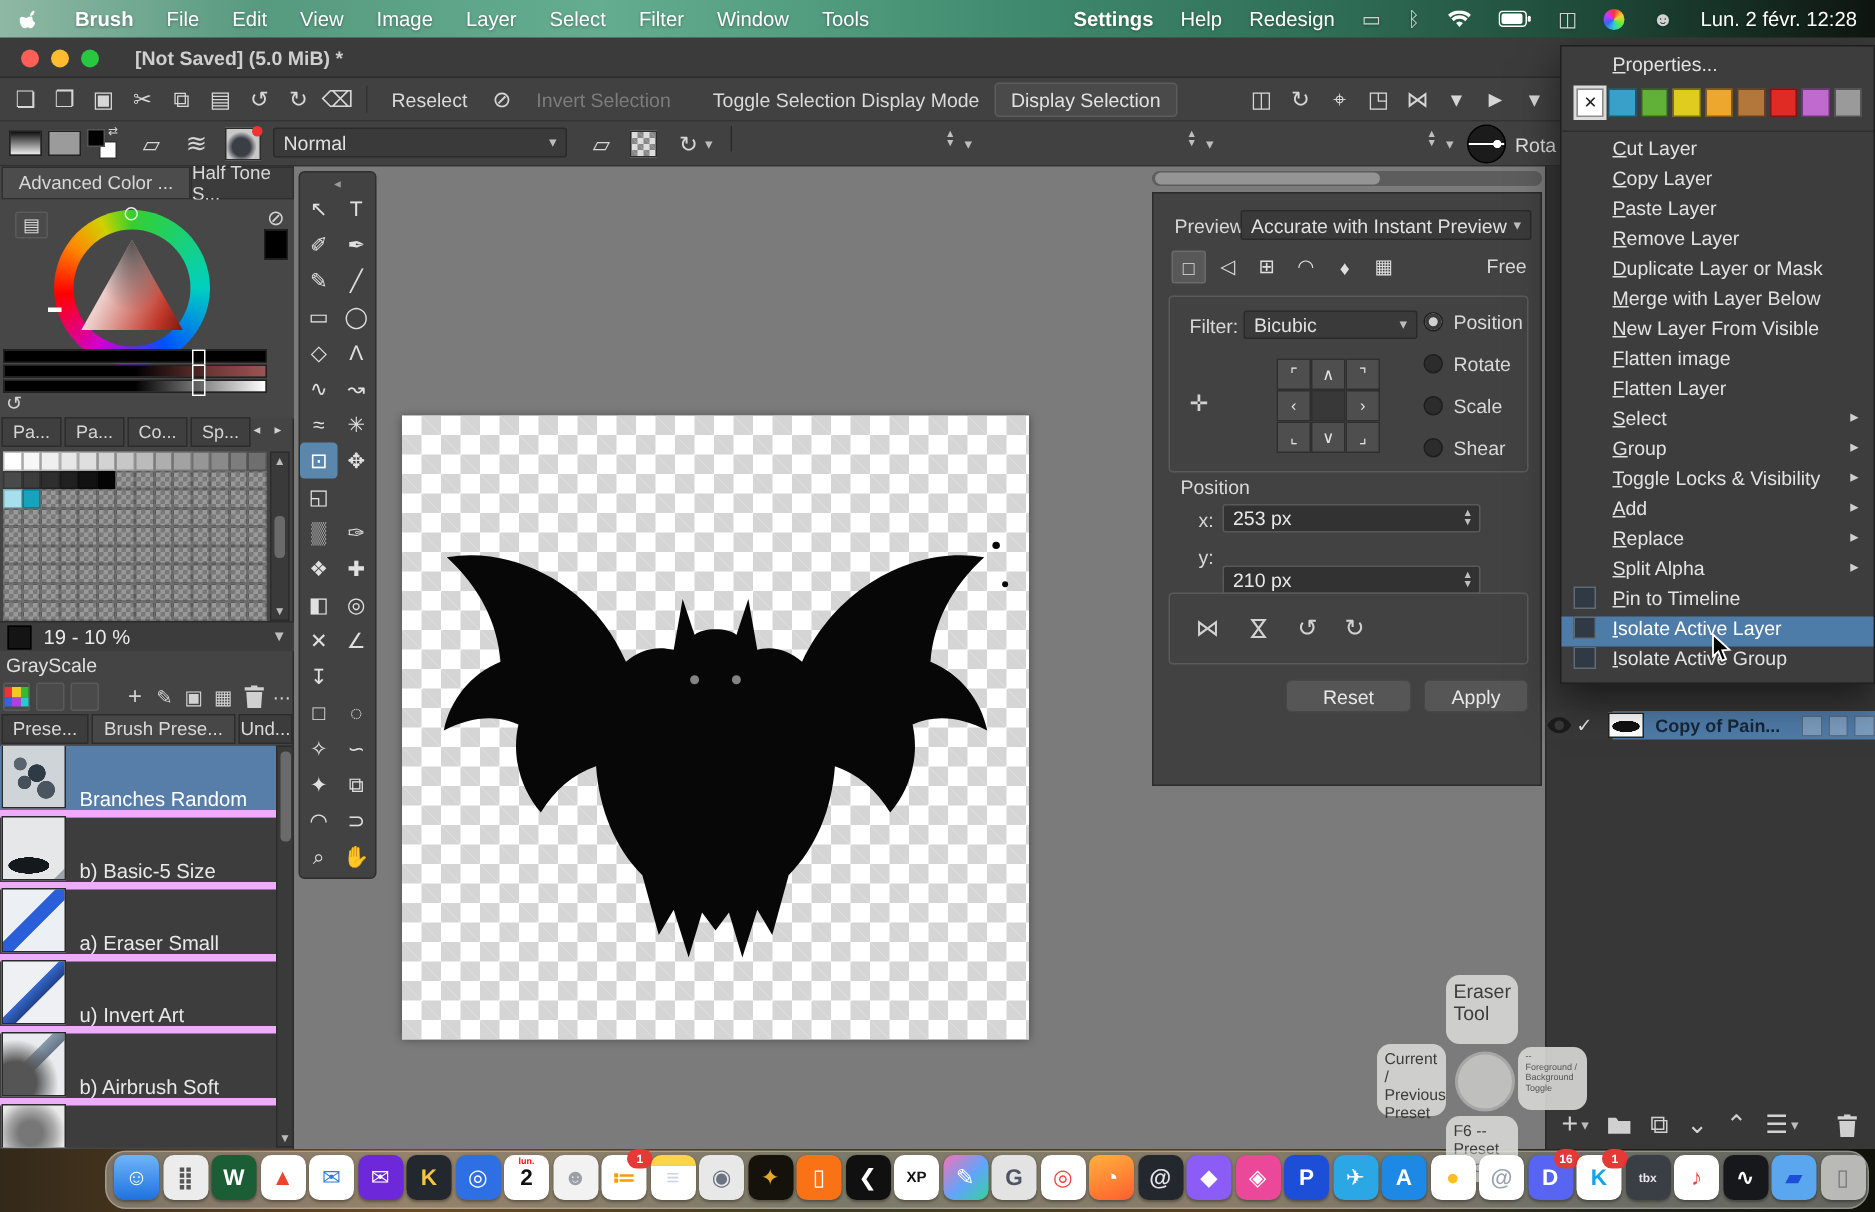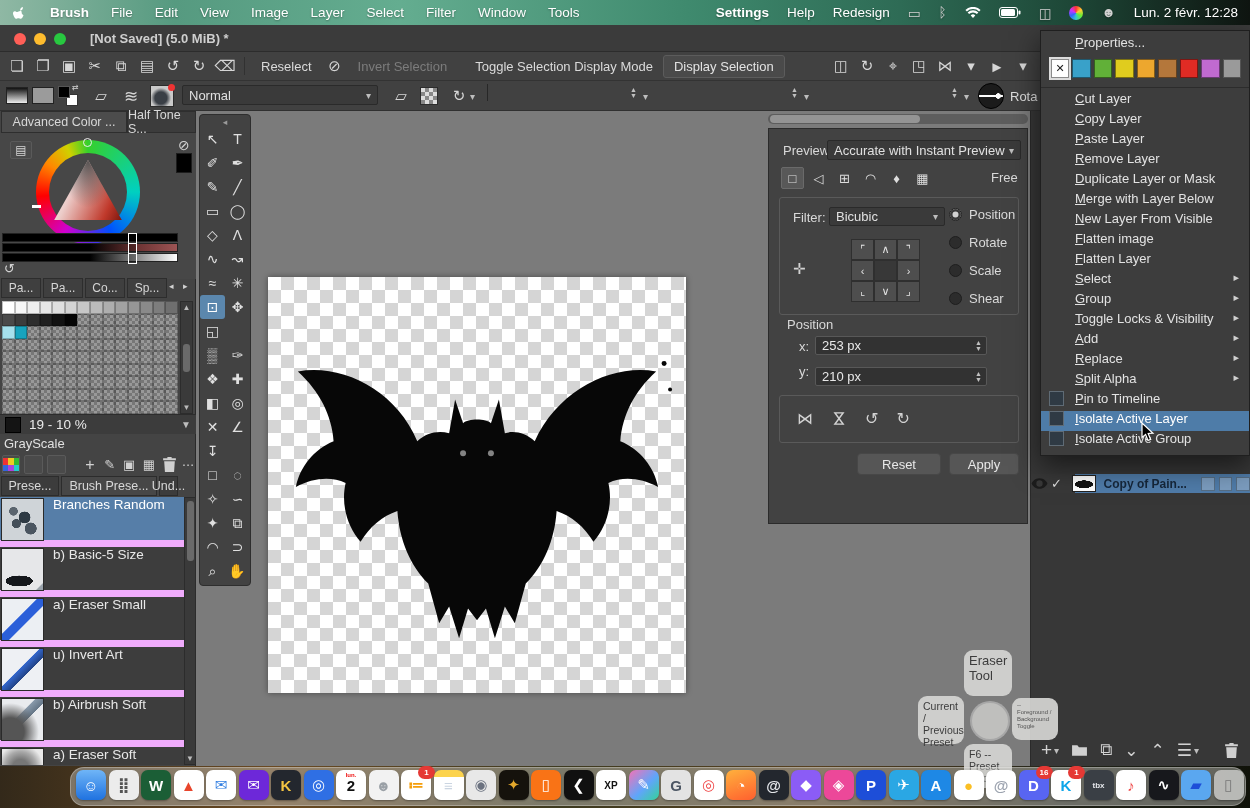--- a/index.html
+++ b/index.html
@@ -64,21 +64,21 @@
   .pal-cell.empty{background-image:linear-gradient(45deg,#777 25%,transparent 25%,transparent 75%,#777 75%),linear-gradient(45deg,#777 25%,transparent 25%,transparent 75%,#777 75%);background-size:6px 6px;background-position:0 0,3px 3px;background-color:#999}
   .vscroll{background:#3a3a3a;border:1px solid #2c2c2c;color:#bbb;font-size:8px;display:flex;flex-direction:column;align-items:center;justify-content:space-between;padding:1px 0}
   .vscroll .handle{width:7px;flex:0 0 28px;background:#6a6a6a;border-radius:3px}
   .status-row{left:0;top:414px;width:196px;height:20px;background:#3c3c3c;border-top:1px solid #2c2c2c;display:flex;align-items:center;gap:8px;padding:0 5px;color:#eaeaea;font-size:13.5px}
   .act-btn{width:20px;height:17px;background:#4a4a4a;border:1px solid #5a5a5a;border-radius:2px;display:inline-flex;align-items:center;justify-content:center;color:#d8d8d8;font-size:12px}
   .mini-grid{width:16px;height:13px;display:grid;grid-template-columns:1fr 1fr 1fr;grid-auto-rows:1fr}
   .mini-grid i:nth-child(1){background:#e33}.mini-grid i:nth-child(2){background:#ec2}.mini-grid i:nth-child(3){background:#3b3}
   .mini-grid i:nth-child(4){background:#36d}.mini-grid i:nth-child(5){background:#a4d}.mini-grid i:nth-child(6){background:#2cc}
   .preset-tab{position:absolute;top:476px;height:20px;background:#3c3c3c;border:1px solid #2c2c2c;color:#d8d8d8;font-size:12.5px;display:flex;align-items:center;justify-content:center}
   .preset-list{left:0;top:497px;width:184px;height:268px;overflow:hidden;background:#3d3d3d}
-  .prow{display:flex;align-items:flex-start;height:43px;border-bottom:7px solid #f0abfc;color:#e8e8e8;font-size:13.5px}
+  .prow{display:flex;align-items:flex-end;height:43px;border-bottom:5px solid #f0abfc;color:#e8e8e8;font-size:13.5px}
   .prow.sel{background:#567ea8;color:#fff}
   .pthumb{width:41px;height:41px;margin:1px 0 1px 1px;border:1px solid #2a2a2a;flex:0 0 41px}
   .plabel{margin-left:9px;white-space:nowrap}
 
   
   .toolbox{left:199px;top:114px;width:52px;background:#424242;border:1px solid #2e2e2e;border-radius:4px;padding:2px 0;z-index:5}
   .tbx-handle{height:10px;display:flex;align-items:center;justify-content:center;color:#9a9a9a;font-size:9px}
   .tbx-grid{display:grid;grid-template-columns:25px 25px;justify-content:center}
   .tool{width:25px;height:24px;display:flex;align-items:center;justify-content:center;color:#e0e0e0;font-size:14px;border-radius:3px}
   .tool.active{background:#5b87ad;color:#fff}
@@ -482,21 +482,21 @@
     </span>
   <span class="ic" style="width:16px;font-size:12px">⋯</span>
 </div>
 
 <span class="preset-tab abs" style="left:1px;width:58px">
     <span>Prese...</span>
   </span>
 <span class="preset-tab abs" style="left:61px;width:96px;background:#474747">
     <span>Brush Prese...</span>
   </span>
-<span class="preset-tab abs" style="left:159px;width:19px">
+<span class="preset-tab abs" style="left:159px;width:36px">
     <span>Und...</span>
   </span>
 
 <div class="abs preset-list">
 
     <div class="prow sel">
       <span class="pthumb" style="background:radial-gradient(circle at 35% 60%,#45505a 12%,transparent 13%),radial-gradient(circle at 55% 45%,#2e3a44 18%,transparent 19%),radial-gradient(circle at 70% 72%,#4a5560 14%,transparent 15%),radial-gradient(circle at 28% 30%,#5a646e 10%,transparent 11%),#cfd4d8"></span>
       <span class="plabel">Branches Random</span>
     </div>
 
@@ -657,21 +657,21 @@
   <span class="abs" style="left:18px;top:188px">Position</span>
   <span class="abs" style="left:30px;top:210px">x:</span>
   <span class="abs tfield" style="left:46px;top:207px;width:172px">
       <span>253 px</span>
       <span class="spin">
         <i>▲</i>
         <i>▼</i>
       </span>
     </span>
   <span class="abs" style="left:30px;top:235px">y:</span>
-  <span class="abs tfield" style="left:46px;top:238px;width:172px">
+  <span class="abs tfield" style="left:46px;top:248px;width:172px">
       <span>210 px</span>
       <span class="spin">
         <i>▲</i>
         <i>▼</i>
       </span>
     </span>
 
   <div class="abs groupbox" style="left:10px;top:266px;width:240px;height:48px"></div>
   <span class="abs flex" style="left:28px;top:280px;gap:18px;font-size:16px">
     <span class="ic">⋈</span>

